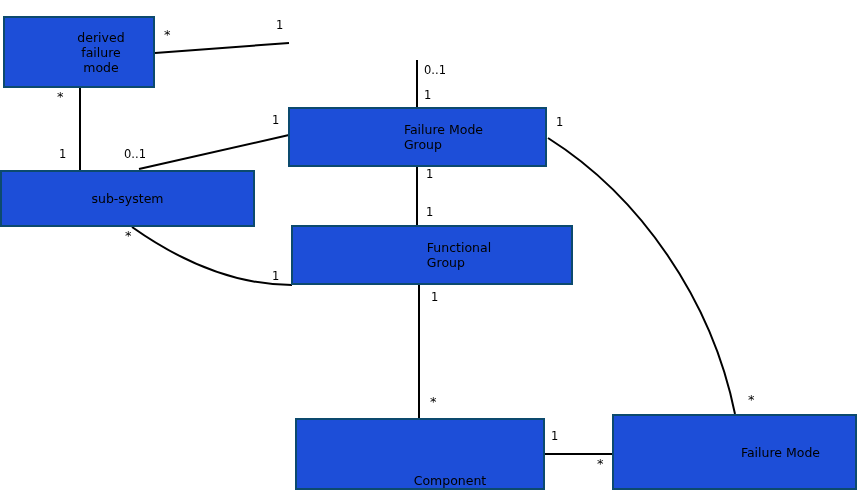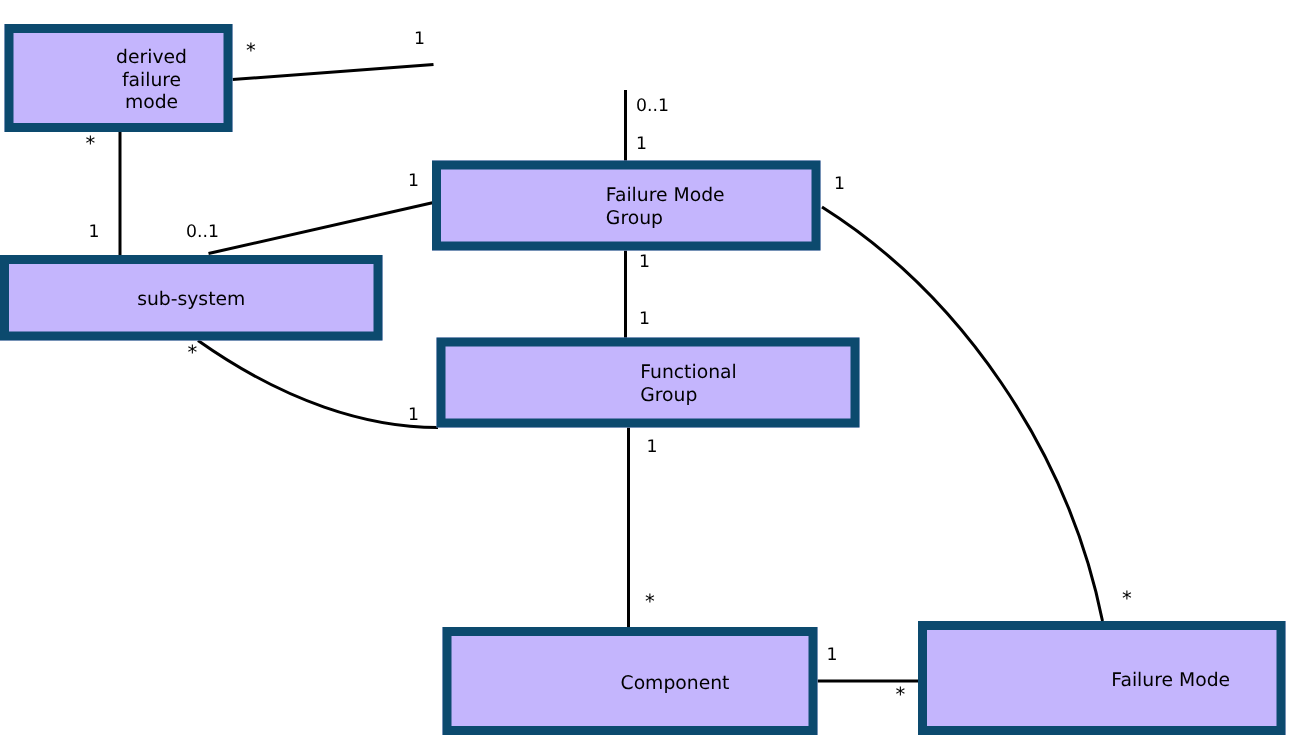--- a/index.html
+++ b/index.html
@@ -21,22 +21,22 @@
   #diagram-svg {
     position: absolute;
     left: 0;
     top: 0;
     width: 863px;
     height: 493px;
   }
   .uml-box {
     position: absolute;
     box-sizing: border-box;
-    border: 6px solid #0c4a6e;
-    background: #c4b5fd;
+    border: 2px solid #0c4a6e;
+    background: #1d4ed8;
     display: flex;
     align-items: center;
     justify-content: center;
     z-index: 2;
   }
   .uml-box-label {
     font-family: "DejaVu Sans", sans-serif;
     font-size: 12.5px;
     line-height: 15px;
     color: #000000;
@@ -96,21 +96,21 @@
 
   <div class="uml-box" style="left:0px; top:170px; width:255px; height:57px;">
     <span class="uml-box-label" style="transform: translateX(0px);">sub-system</span>
   </div>
 
   <div class="uml-box" style="left:291px; top:225px; width:282px; height:60px;">
     <span class="uml-box-label" style="transform: translateX(27px); text-align:left;">Functional
 Group</span>
   </div>
 
-  <div class="uml-box" style="left:295px; top:418px; width:250px; height:72px;">
+  <div class="uml-box" style="left:295px; top:418px; width:250px; height:72px;align-items:flex-end;">
     <span class="uml-box-label" style="transform: translateX(30px);">Component</span>
   </div>
 
   <div class="uml-box" style="left:612px; top:414px; width:245px; height:76px;">
     <span class="uml-box-label" style="transform: translateX(46px);">Failure Mode</span>
   </div>
 
   <span class="mult-label star" style="left:164px; top:29px;">*</span>
 
   <span class="mult-label" style="left:276px; top:19px;">1</span>

